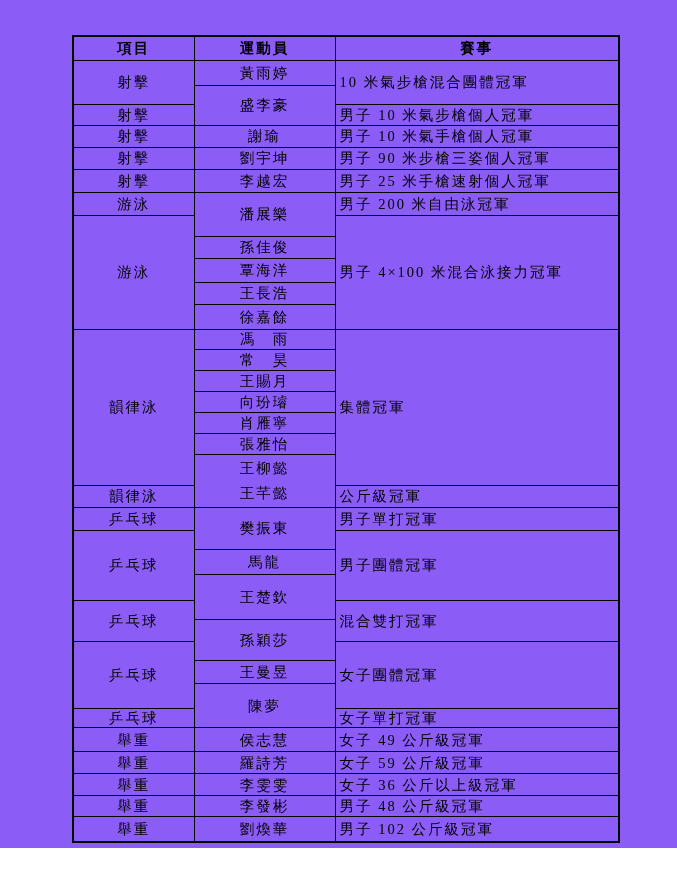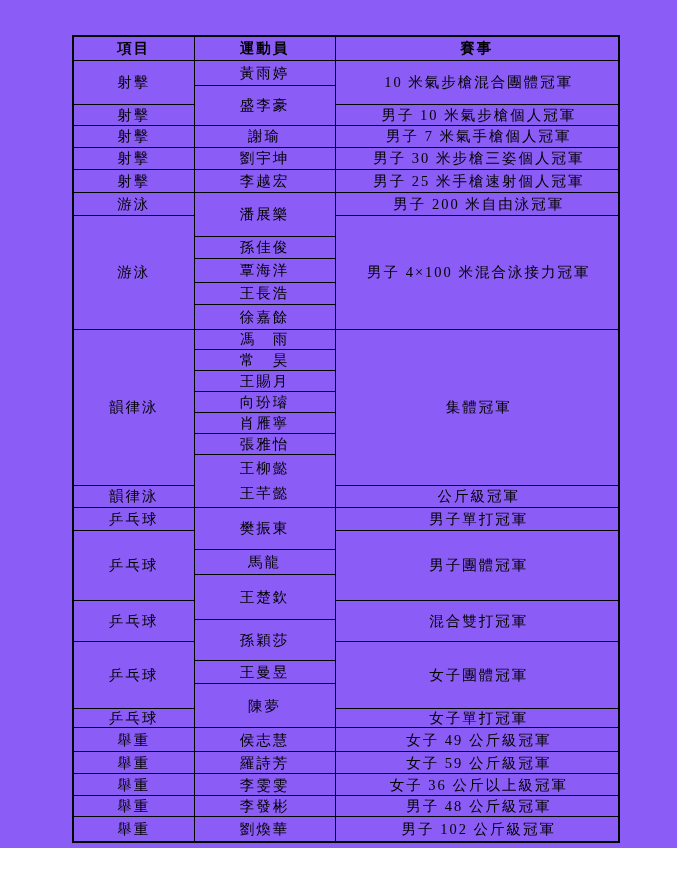--- a/index.html
+++ b/index.html
@@ -25,21 +25,21 @@
     text-align:center;
     letter-spacing:2px;
     overflow:hidden;
   }
   .champ thead th{
     font-weight:bold;
     border-bottom:1.5px solid #000;
     height:23px;
   }
   .champ td.c-comp{
-    text-align:center;
+    text-align:left;
     padding-left:4px;
   }
   .two-line div{line-height:25px;}
 </style>
 </head>
 <body>
 
 <div class="page">
   <table class="champ">
     <colgroup>
@@ -63,26 +63,26 @@
       <tr style="height:19px">
         <td class="c-ath" rowspan="2">盛李豪</td>
       </tr>
       <tr style="height:21px">
         <td class="c-event">射擊</td>
         <td class="c-comp">男子 10 米氣步槍個人冠軍</td>
       </tr>
       <tr style="height:22px">
         <td class="c-event">射擊</td>
         <td class="c-ath">謝瑜</td>
-        <td class="c-comp">男子 7 米氣手槍個人冠軍</td>
+        <td class="c-comp">男子 10 米氣手槍個人冠軍</td>
       </tr>
       <tr style="height:22px">
         <td class="c-event">射擊</td>
         <td class="c-ath">劉宇坤</td>
-        <td class="c-comp">男子 30 米步槍三姿個人冠軍</td>
+        <td class="c-comp">男子 90 米步槍三姿個人冠軍</td>
       </tr>
       <tr style="height:23px">
         <td class="c-event">射擊</td>
         <td class="c-ath">李越宏</td>
         <td class="c-comp">男子 25 米手槍速射個人冠軍</td>
       </tr>
       <tr style="height:23px">
         <td class="c-event">游泳</td>
         <td class="c-ath" rowspan="2">潘展樂</td>
         <td class="c-comp">男子 200 米自由泳冠軍</td>

